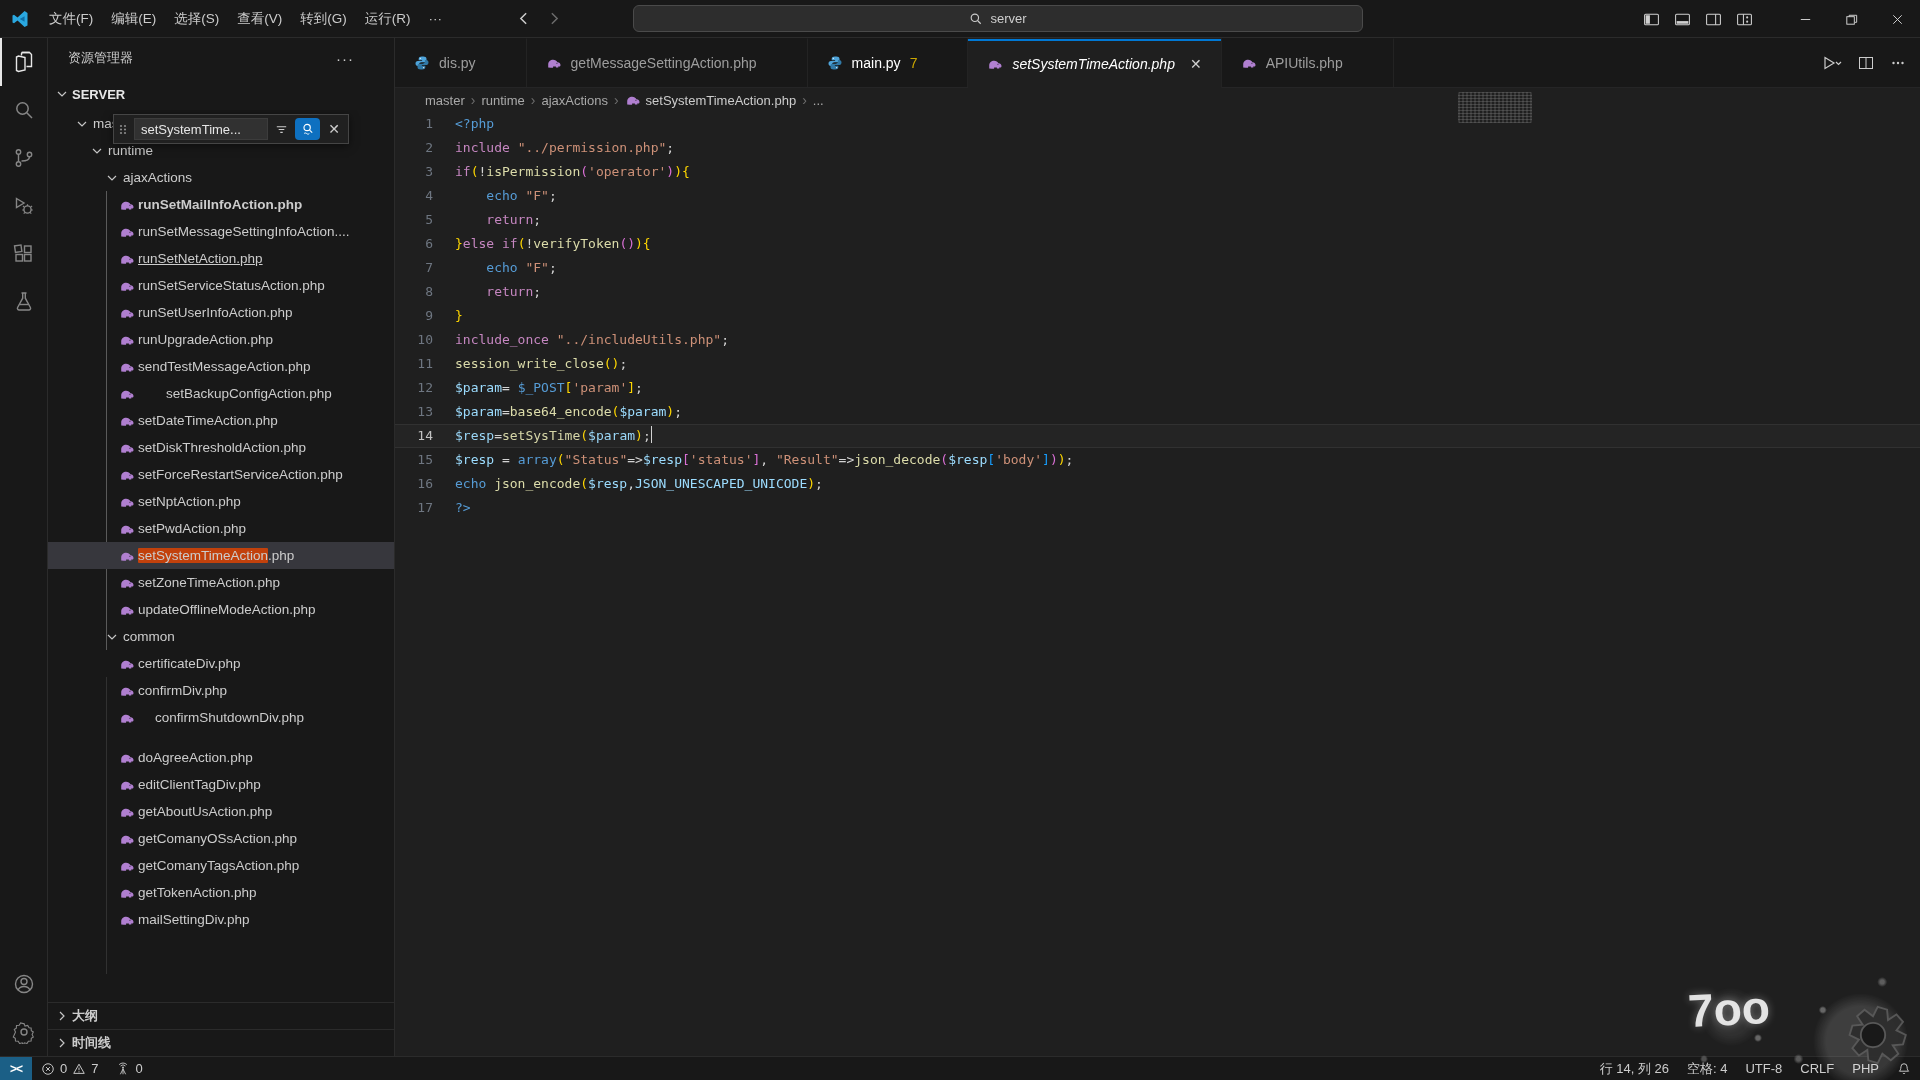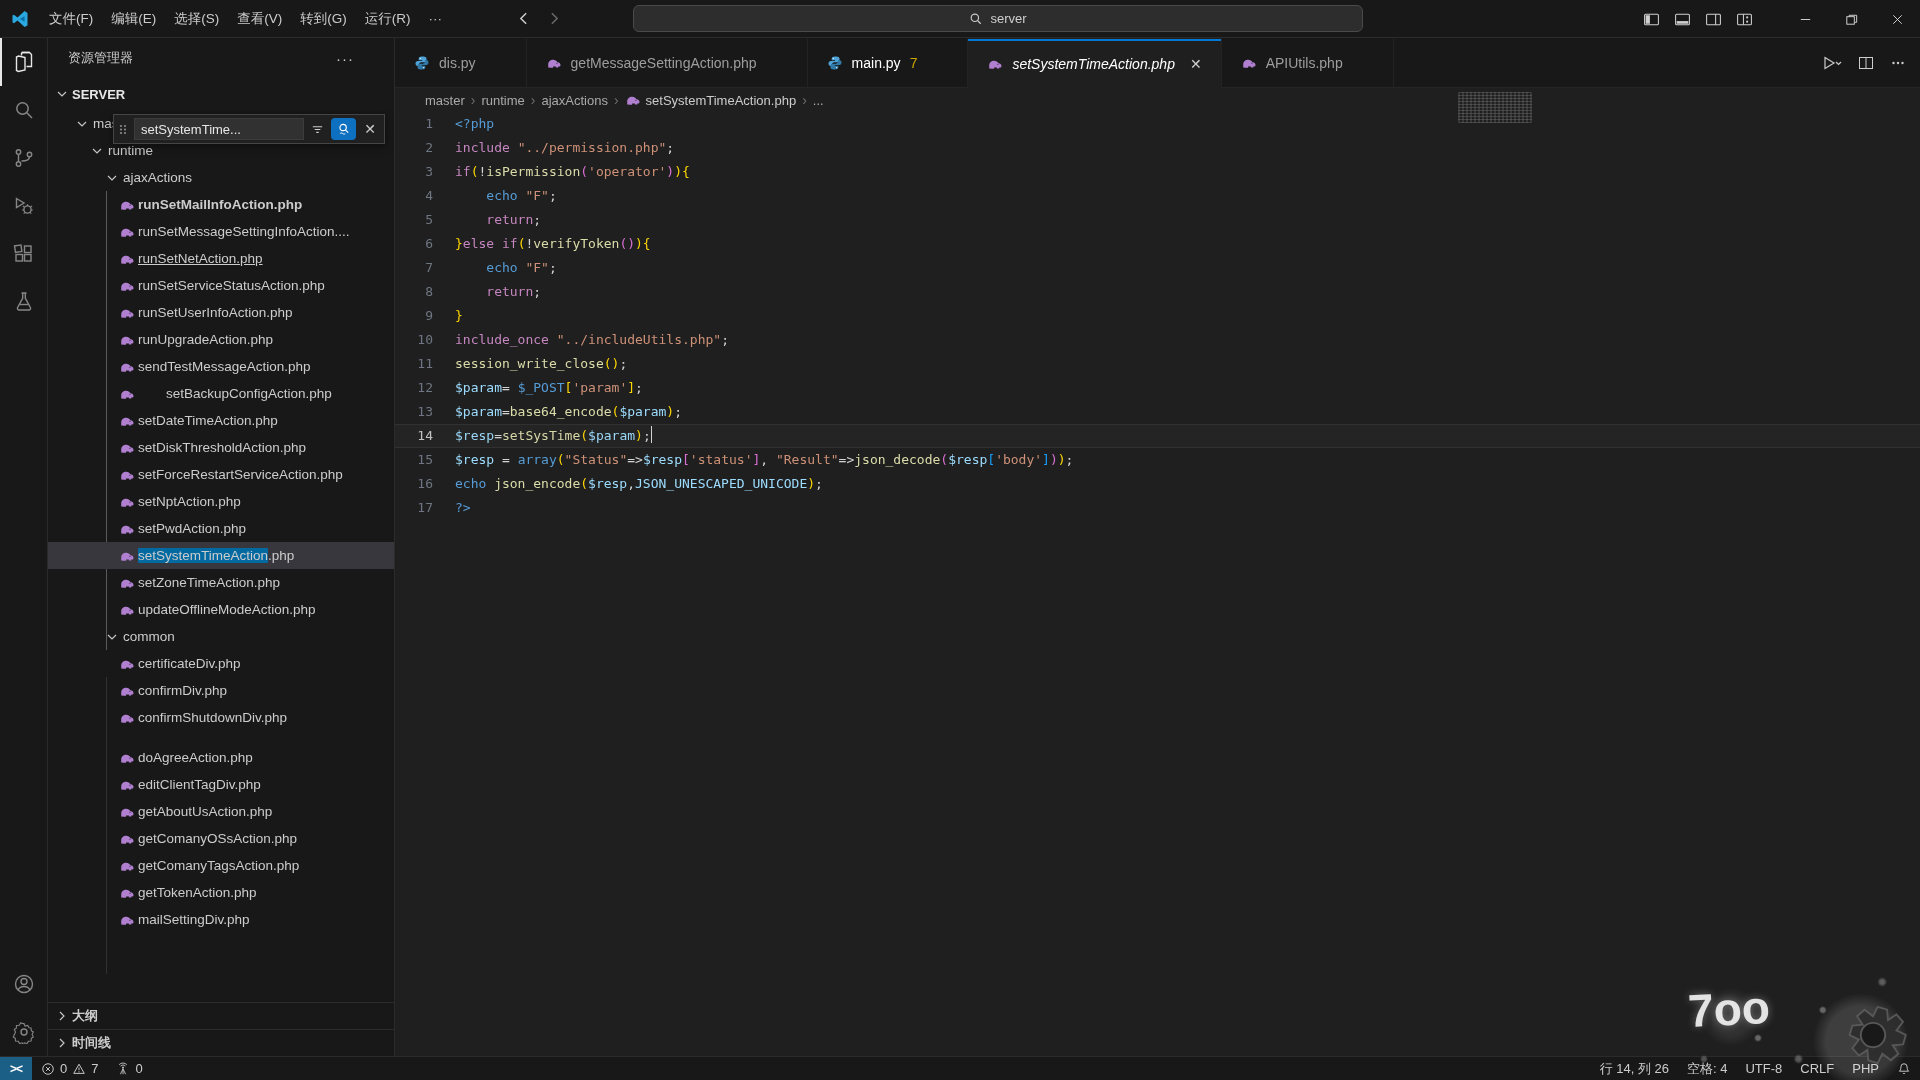--- a/index.html
+++ b/index.html
@@ -36,28 +36,28 @@
 
   
   .sidebar{width:347px;background:#181818;border-right:1px solid #2b2b2b;display:flex;flex-direction:column;position:relative;}
   .sb-header{height:40px;display:flex;align-items:center;padding:0 14px 0 20px;font-size:13px;color:#cccccc;}
   .sb-header .more{margin-left:auto;margin-right:26px;color:#cccccc;letter-spacing:1px;font-size:15px;}
   .sb-section{height:32px;display:flex;align-items:center;font-weight:bold;font-size:13px;color:#e7e7e7;padding-left:6px;gap:2px;}
   .tree{flex:1;position:relative;overflow:hidden;}
   .tree-row{height:27px;display:flex;align-items:center;font-size:13.5px;color:#cccccc;white-space:nowrap;position:relative;z-index:1;}
   .tree-row .label{overflow:hidden;text-overflow:clip;margin-left:3px;}
   .tree-row.selected{background:#37373d;}
-  .hl-match{background:#0369a1;border-radius:1px;}
+  .hl-match{background:#c2410c;border-radius:1px;}
   .guide{position:absolute;width:1px;background:#5a5a5a;z-index:0;}
   .guide.dim{background:#313131;}
   .sb-panel{height:27px;border-top:1px solid #2b2b2b;display:flex;align-items:center;gap:2px;
     padding-left:6px;font-size:13px;font-weight:bold;color:#cccccc;}
 
   
-  .find-widget{position:absolute;top:4px;left:65px;width:272px;height:30px;z-index:5;background:#202020;
+  .find-widget{position:absolute;top:4px;left:65px;width:236px;height:30px;z-index:5;background:#202020;
     border:1px solid #454545;box-shadow:0 2px 8px rgba(0,0,0,.5);display:flex;align-items:center;padding:0 6px 0 4px;gap:6px;}
   .fw-grip{color:#8a8a8a;}
   .fw-input{flex:1;height:22px;background:#313131;border:1px solid #3c3c3c;color:#e6e6e6;
     font-size:13px;padding:0 6px;font-family:inherit;outline:none;min-width:0;}
   .fw-filter{color:#cccccc;}
   .fw-fuzzy{width:25px;height:22px;background:#0e70c0;border-radius:4px;display:flex;align-items:center;justify-content:center;color:#fff;}
   .fw-close{color:#cccccc;font-size:14px;width:16px;text-align:center;}
 
   
   .editor-area{flex:1;display:flex;flex-direction:column;position:relative;min-width:0;}
@@ -481,21 +481,21 @@
         </div>
         <div class="tree-row" style="padding-left: 71px;">
           <span class="icon">
             <svg width="16" height="16" viewBox="0 0 16 16">
               <path fill="#b07fd0" d="M2.2 12.6V9.3c0-2.7 2.2-4.6 4.9-4.6 2 0 3.7 1 4.3 2.6h.3c1.5 0 2.8 1.2 2.8 2.7 0 .9-.6 1.6-1.4 1.6-.3 0-.6-.1-.8-.3v1.3h-2.4v-1.2c-.5.2-1.1.2-1.7.2H7.1v1.2H4.7z"></path>
               <circle cx="10.9" cy="8.2" r=".55" fill="#1f1f1f"></circle>
             </svg>
           </span>
           <span class="label">confirmDiv.php</span>
         </div>
-        <div class="tree-row" style="padding-left: 71px;">
+        <div class="tree-row" style="padding-left: 71px; gap: 17px;">
           <span class="icon">
             <svg width="16" height="16" viewBox="0 0 16 16">
               <path fill="#b07fd0" d="M2.2 12.6V9.3c0-2.7 2.2-4.6 4.9-4.6 2 0 3.7 1 4.3 2.6h.3c1.5 0 2.8 1.2 2.8 2.7 0 .9-.6 1.6-1.4 1.6-.3 0-.6-.1-.8-.3v1.3h-2.4v-1.2c-.5.2-1.1.2-1.7.2H7.1v1.2H4.7z"></path>
               <circle cx="10.9" cy="8.2" r=".55" fill="#1f1f1f"></circle>
             </svg>
           </span>
           <span class="label">confirmShutdownDiv.php</span>
         </div>
         <div class="tree-row" style="padding-left: 71px; margin-top: 13px;">
           <span class="icon">

